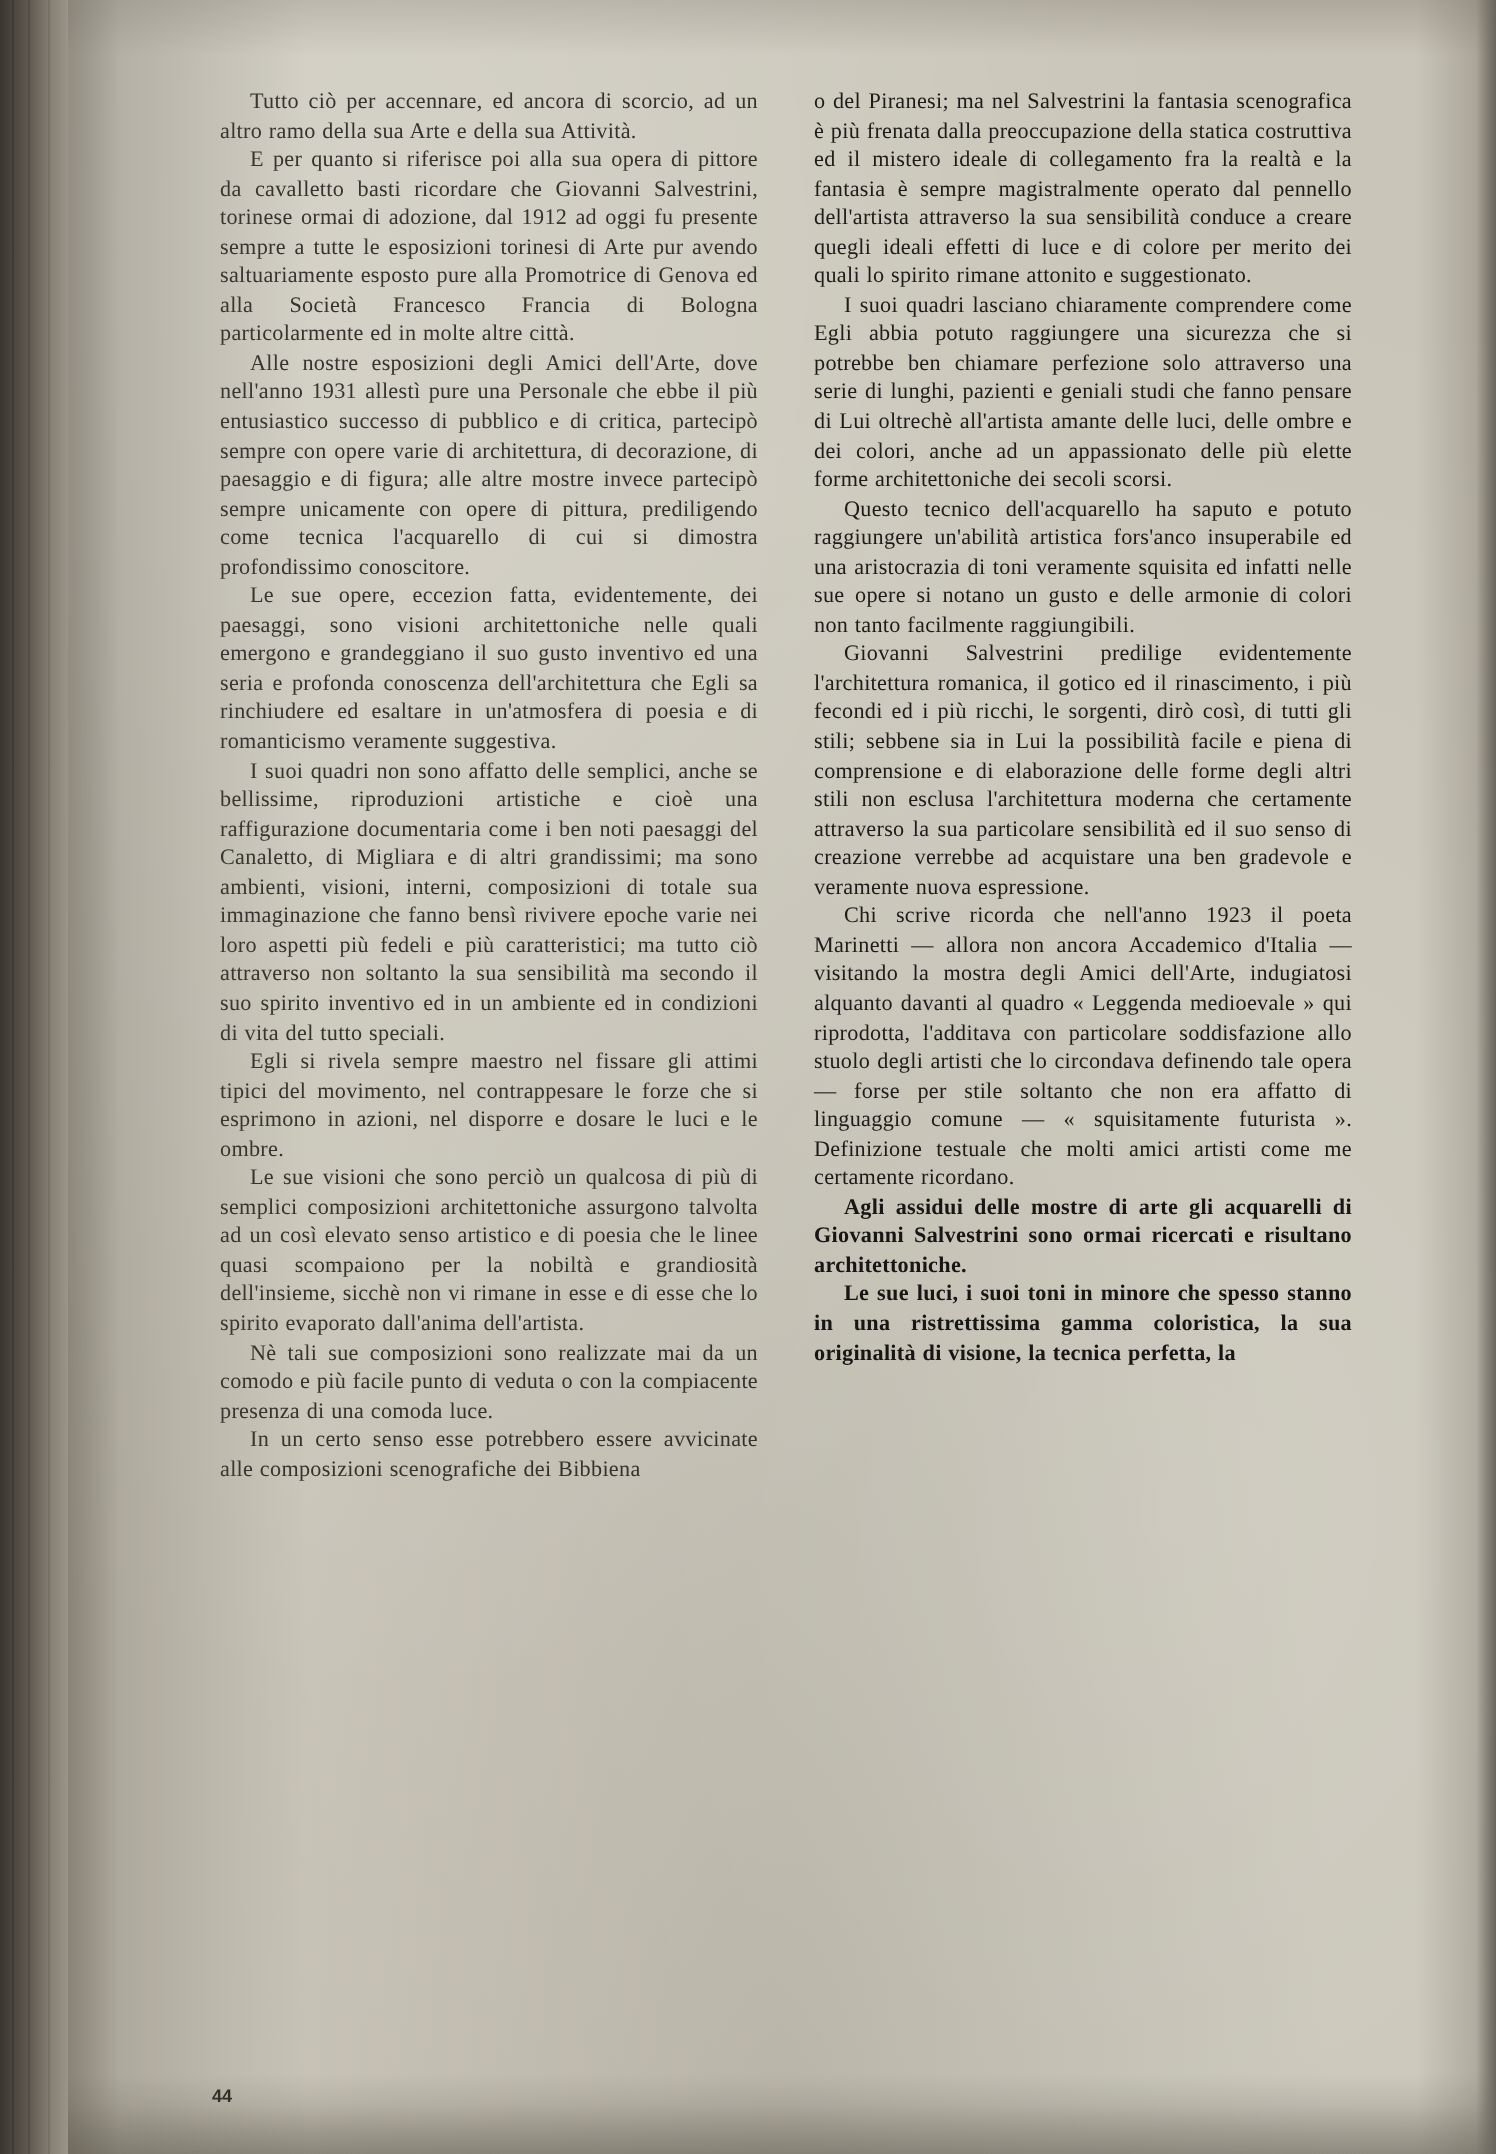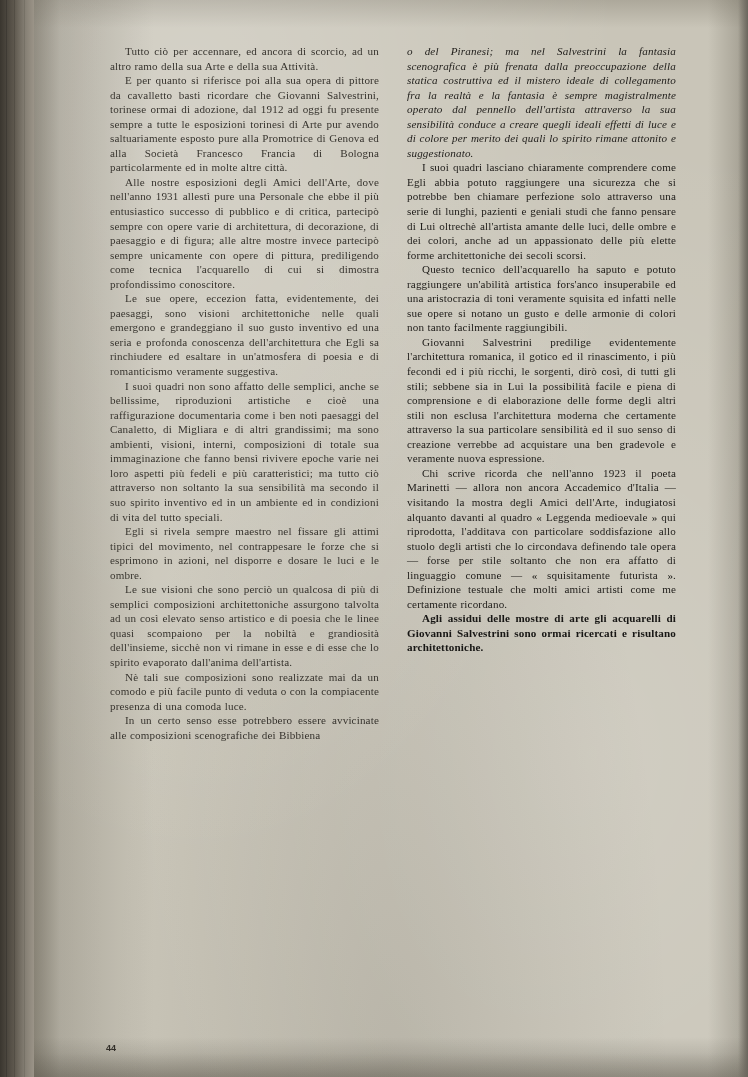--- a/index.html
+++ b/index.html
@@ -79,21 +79,21 @@
     color: #2b2823;
     opacity: 0.93;
   }
   .col-right p {
     color: #1e1c19;
   }
   .col-right p.bolder {
     font-weight: bold;
     color: #171614;
   }
-  .no-indent { text-indent: 0; font-style: italic; }
+  .no-indent { text-indent: 0; }
   .folio {
     position: absolute;
     left: 106px;
     bottom: 24px;
     font-size: 9px;
     font-weight: bold;
     color: #2a2722;
     font-family: "Liberation Sans", sans-serif;
   }
   
@@ -144,20 +144,21 @@
       <p>Nè tali sue composizioni sono realizzate mai da un comodo e più facile punto di veduta o con la compiacente presenza di una comoda luce.</p>
       <p>In un certo senso esse potrebbero essere avvicinate alle composizioni scenografiche dei Bibbiena</p>
     </div>
     <div class="col col-right">
       <p class="no-indent">o del Piranesi; ma nel Salvestrini la fantasia scenografica è più frenata dalla preoccupazione della statica costruttiva ed il mistero ideale di collegamento fra la realtà e la fantasia è sempre magistralmente operato dal pennello dell'artista attraverso la sua sensibilità conduce a creare quegli ideali effetti di luce e di colore per merito dei quali lo spirito rimane attonito e suggestionato.</p>
       <p>I suoi quadri lasciano chiaramente comprendere come Egli abbia potuto raggiungere una sicurezza che si potrebbe ben chiamare perfezione solo attraverso una serie di lunghi, pazienti e geniali studi che fanno pensare di Lui oltrechè all'artista amante delle luci, delle ombre e dei colori, anche ad un appassionato delle più elette forme architettoniche dei secoli scorsi.</p>
       <p>Questo tecnico dell'acquarello ha saputo e potuto raggiungere un'abilità artistica fors'anco insuperabile ed una aristocrazia di toni veramente squisita ed infatti nelle sue opere si notano un gusto e delle armonie di colori non tanto facilmente raggiungibili.</p>
       <p>Giovanni Salvestrini predilige evidentemente l'architettura romanica, il gotico ed il rinascimento, i più fecondi ed i più ricchi, le sorgenti, dirò così, di tutti gli stili; sebbene sia in Lui la possibilità facile e piena di comprensione e di elaborazione delle forme degli altri stili non esclusa l'architettura moderna che certamente attraverso la sua particolare sensibilità ed il suo senso di creazione verrebbe ad acquistare una ben gradevole e veramente nuova espressione.</p>
       <p>Chi scrive ricorda che nell'anno 1923 il poeta Marinetti — allora non ancora Accademico d'Italia — visitando la mostra degli Amici dell'Arte, indugiatosi alquanto davanti al quadro « Leggenda medioevale » qui riprodotta, l'additava con particolare soddisfazione allo stuolo degli artisti che lo circondava definendo tale opera — forse per stile soltanto che non era affatto di linguaggio comune — « squisitamente futurista ». Definizione testuale che molti amici artisti come me certamente ricordano.</p>
       <p class="bolder">Agli assidui delle mostre di arte gli acquarelli di Giovanni Salvestrini sono ormai ricercati e risultano architettoniche.</p>
+      <p class="bolder">Le sue luci, i suoi toni in minore che spesso stanno in una ristrettissima gamma coloristica, la sua originalità di visione, la tecnica perfetta, la</p>
     </div>
   </div>
 
   <div class="folio">44</div>
 
   <div class="curve-shade"></div>
   <div class="bottom-shade"></div>
   <div class="right-edge"></div>
 </div>
 

